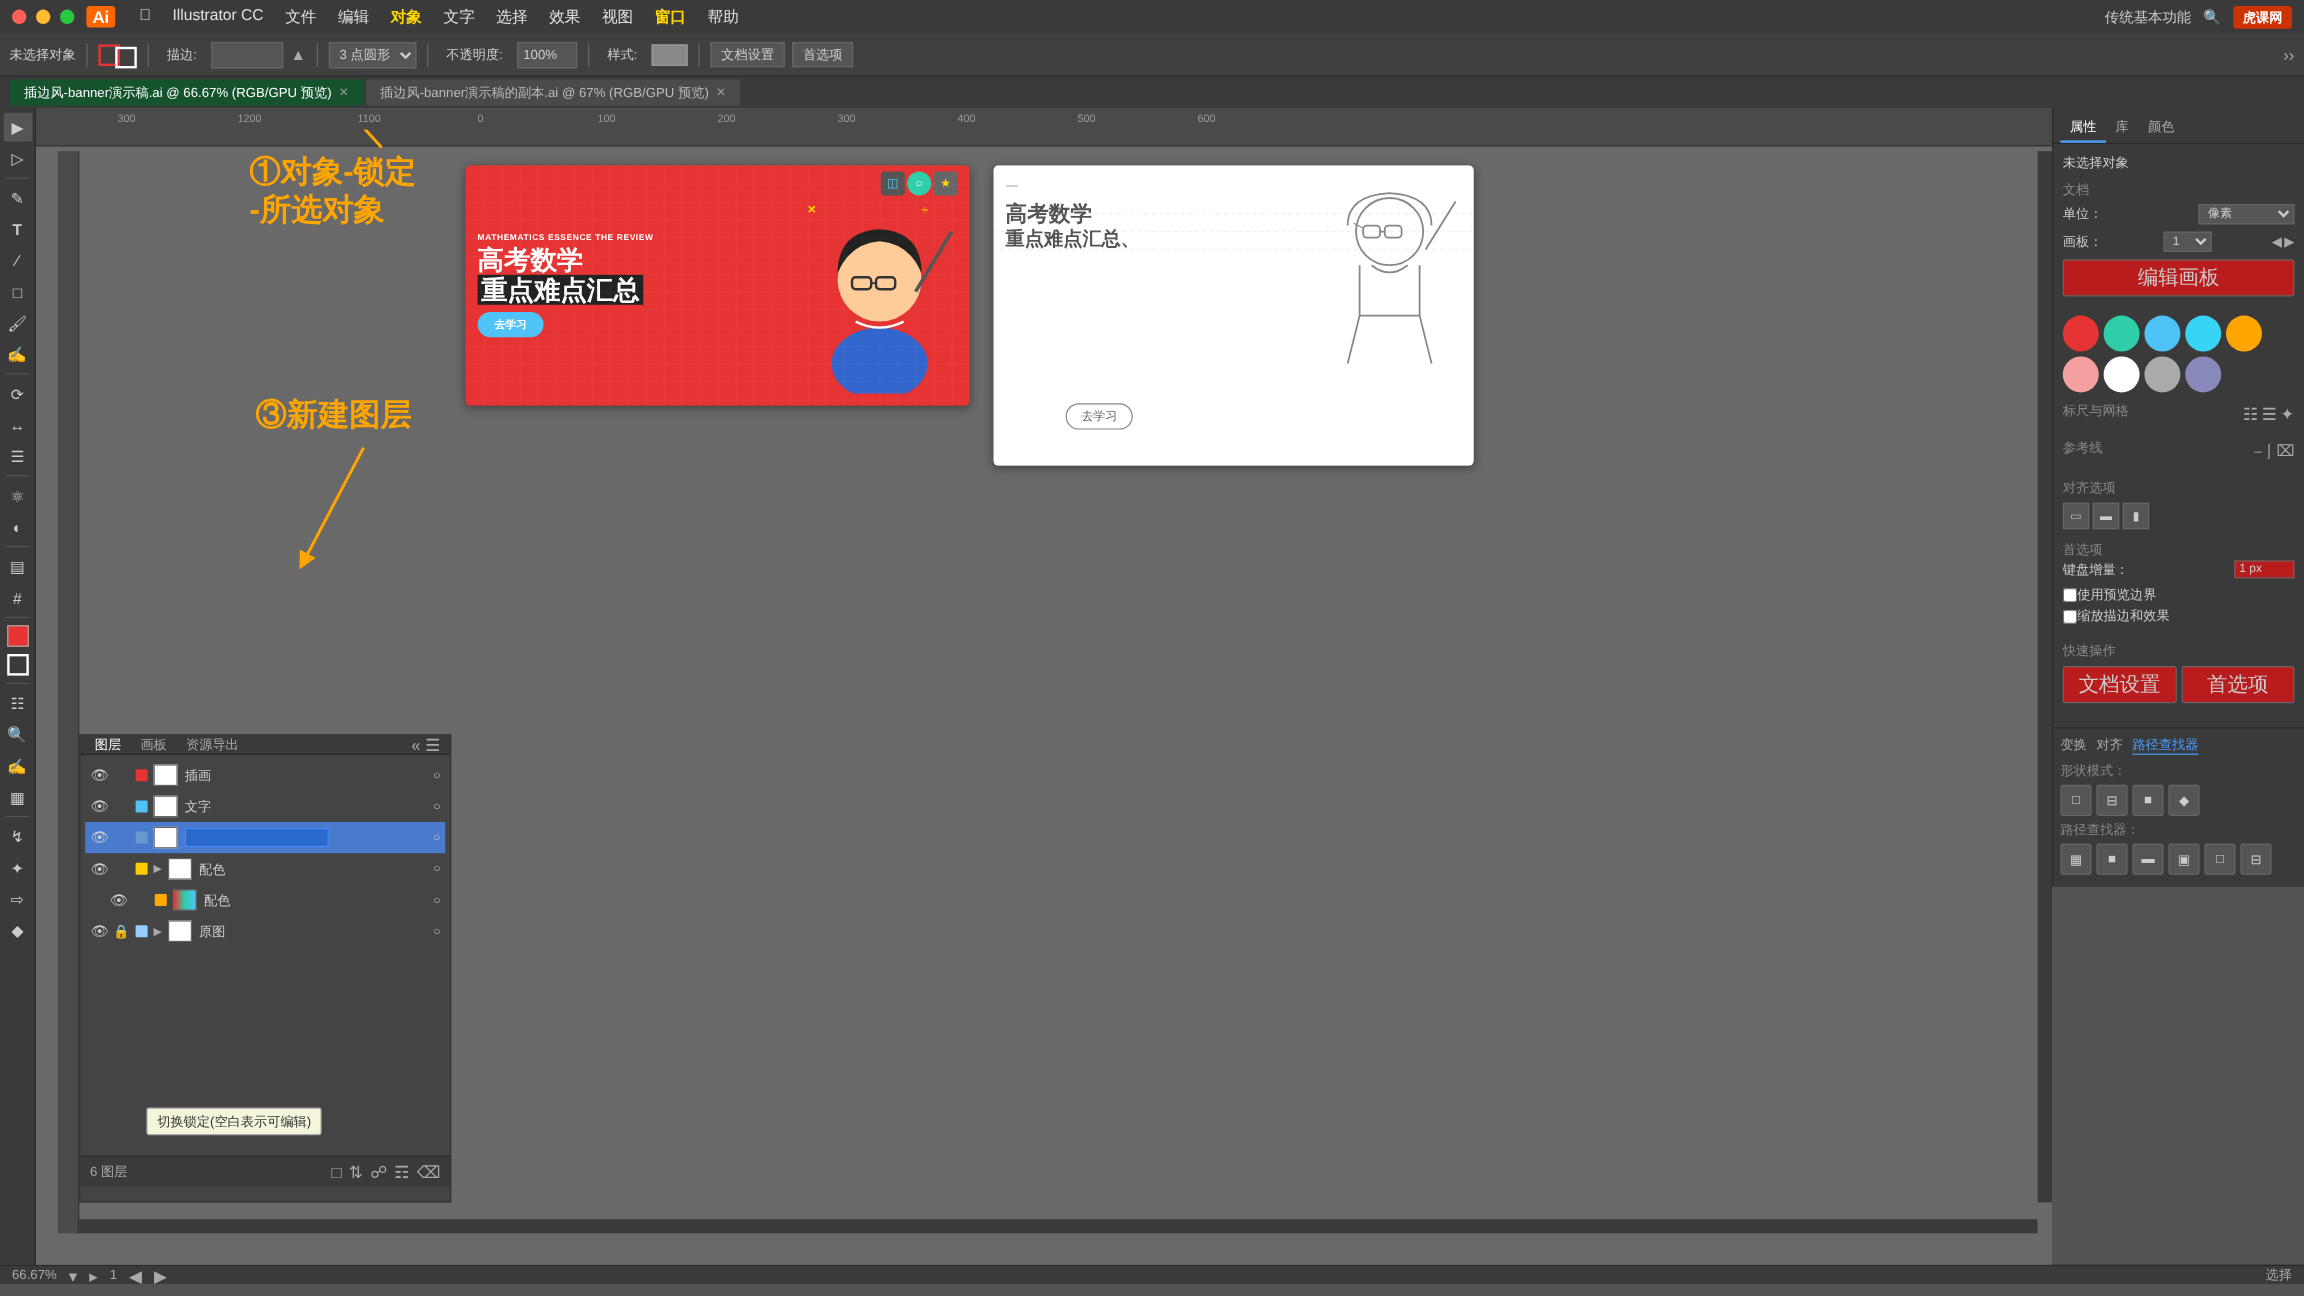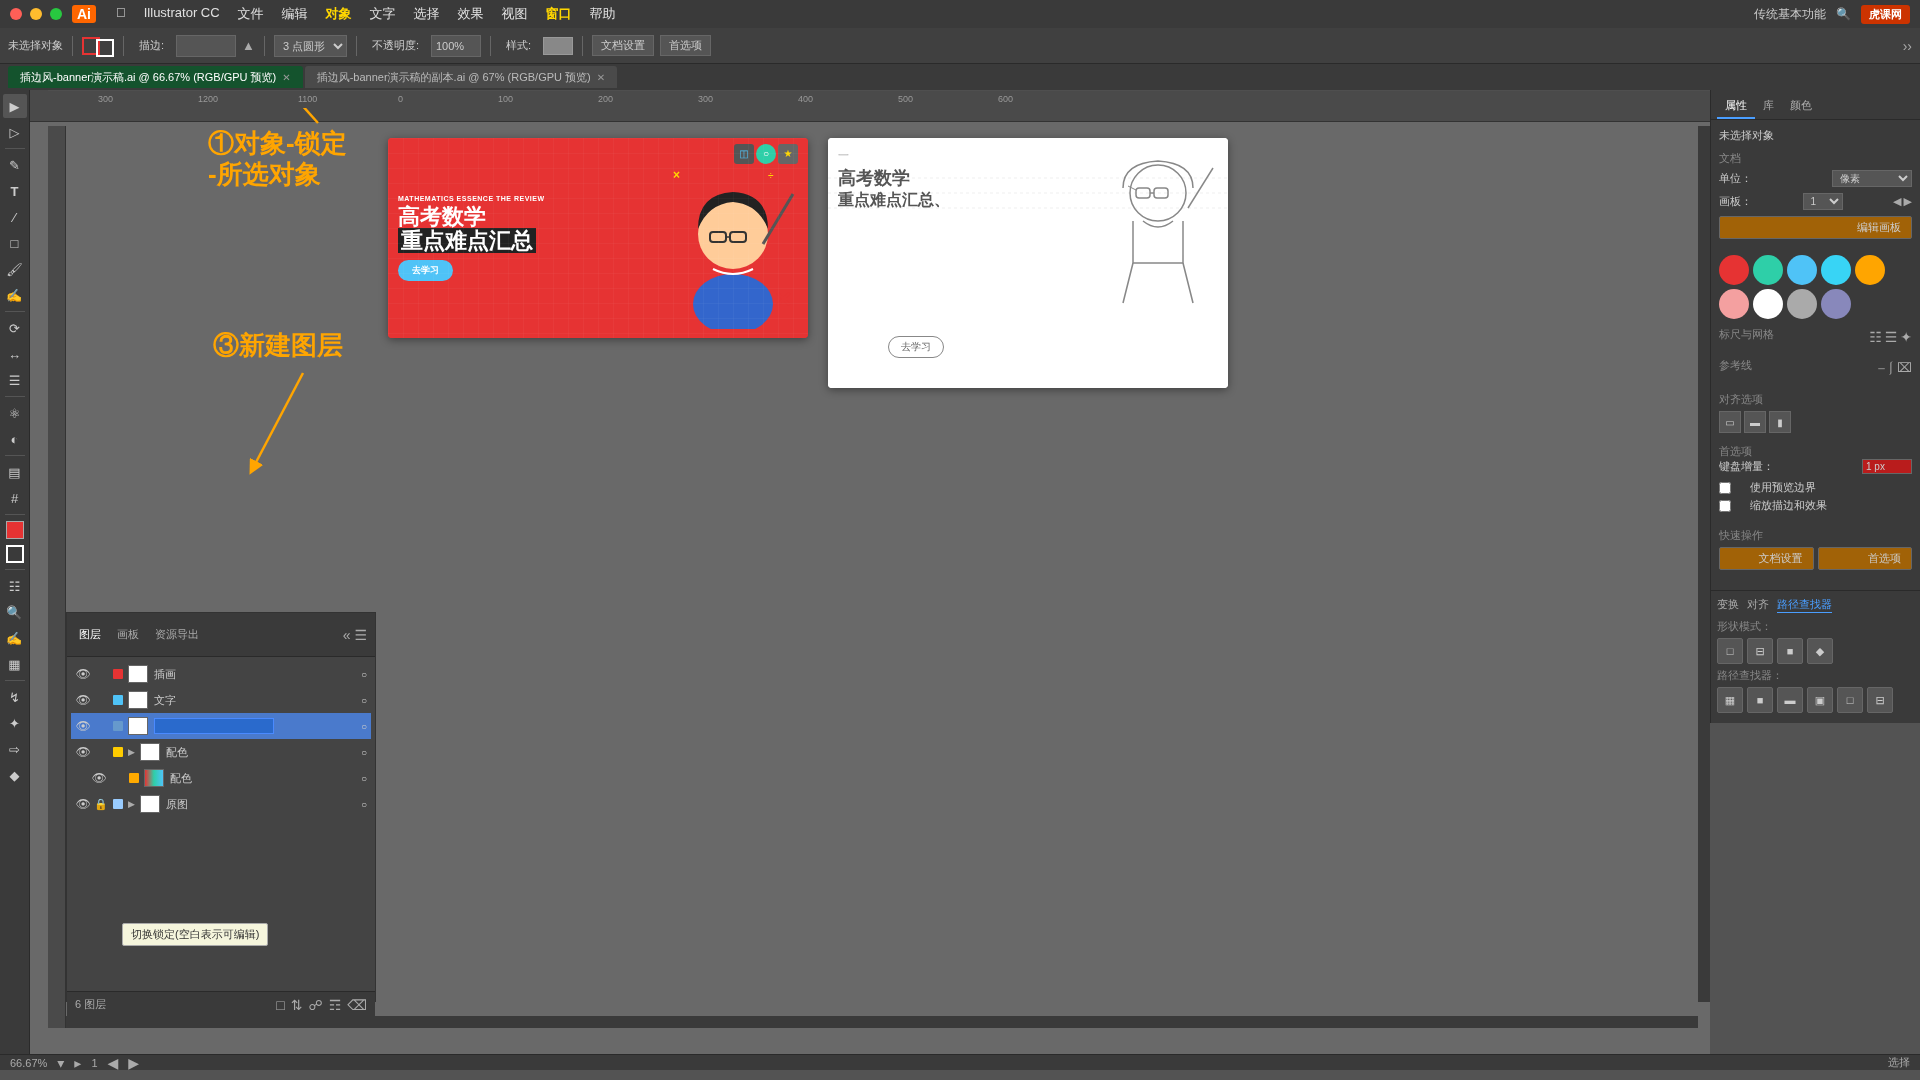--- a/index.html
+++ b/index.html
@@ -248,40 +248,40 @@
     }
     .rp-tab.active { color: #fff; border-bottom-color: #4a9eff; }
     .rp-content { padding: 8px; flex: 1; overflow: hidden; }
     .rp-label { font-size: 11px; color: #888; margin-bottom: 4px; }
     .rp-section { margin-bottom: 12px; }
     .rp-row { display: flex; align-items: center; justify-content: space-between; margin-bottom: 6px; }
     .rp-text { font-size: 11px; color: #ccc; }
     .rp-select { background: #555; border: 1px solid #666; color: #ccc; font-size: 10px; padding: 1px 3px; width: 80px; }
     .color-grid { display: flex; flex-wrap: wrap; gap: 4px; margin: 8px 0; }
     .color-swatch { width: 30px; height: 30px; border-radius: 50%; cursor: pointer; }
-    .rp-button { background: #a16207; border: 1px solid #666; color: #ccc; font-size: 11px; padding: 3px 10px; cursor: pointer; border-radius: 2px; text-align: right; }
+    .rp-button { background: #b91c1c; border: 1px solid #666; color: #ccc; font-size: 17px; padding: 3px 10px; cursor: pointer; border-radius: 2px; }
     
     
     .layers-panel {
       position: absolute;
       bottom: 26px;
       left: 18px;
       width: 310px;
       height: 390px;
       background: #444;
       border: 1px solid #333;
       z-index: 10;
     }
     .layers-header {
       display: flex;
       align-items: center;
       background: #3a3a3a;
       border-bottom: 1px solid #2a2a2a;
       padding: 4px 8px;
-      height: 44px;
+      height: 16px;
     }
     .layers-tabs { display: flex; gap: 8px; }
     .layers-tab { font-size: 11px; color: #aaa; cursor: pointer; padding: 2px 4px; }
     .layers-tab.active { color: #fff; }
     .layers-controls { margin-left: auto; display: flex; gap: 4px; }
     .layers-ctrl-btn { font-size: 14px; color: #aaa; cursor: pointer; }
     
     .layers-body { padding: 4px; height: calc(100% - 28px - 26px); overflow: hidden; }
     .layer-item {
       display: flex;
@@ -341,21 +341,21 @@
       height: 16px;
       background: #3a3a3a;
       display: flex;
       align-items: center;
       padding: 0 10px;
       gap: 10px;
       border-top: 1px solid #2a2a2a;
     }
     .bottom-text { font-size: 11px; color: #aaa; }
     .rp-align-btn { width: 22px; height: 22px; background: #555; border: 1px solid #666; display: flex; align-items: center; justify-content: center; cursor: pointer; font-size: 10px; color: #ccc; }
-    .rp-checkbox-row { display: flex; align-items: center; gap: 19px; margin: 3px 0; }
+    .rp-checkbox-row { display: flex; align-items: center; gap: 0; margin: 3px 0; }
     .rp-checkbox { width: 12px; height: 12px; border: 1px solid #888; background: transparent; }
     .rp-checkbox-label { font-size: 11px; color: #ccc; }
 
     
     .right-lower-panel {
       width: 210px;
       background: #3a3a3a;
       border-left: 1px solid #2a2a2a;
       border-top: 1px solid #2a2a2a;
       padding: 6px;

